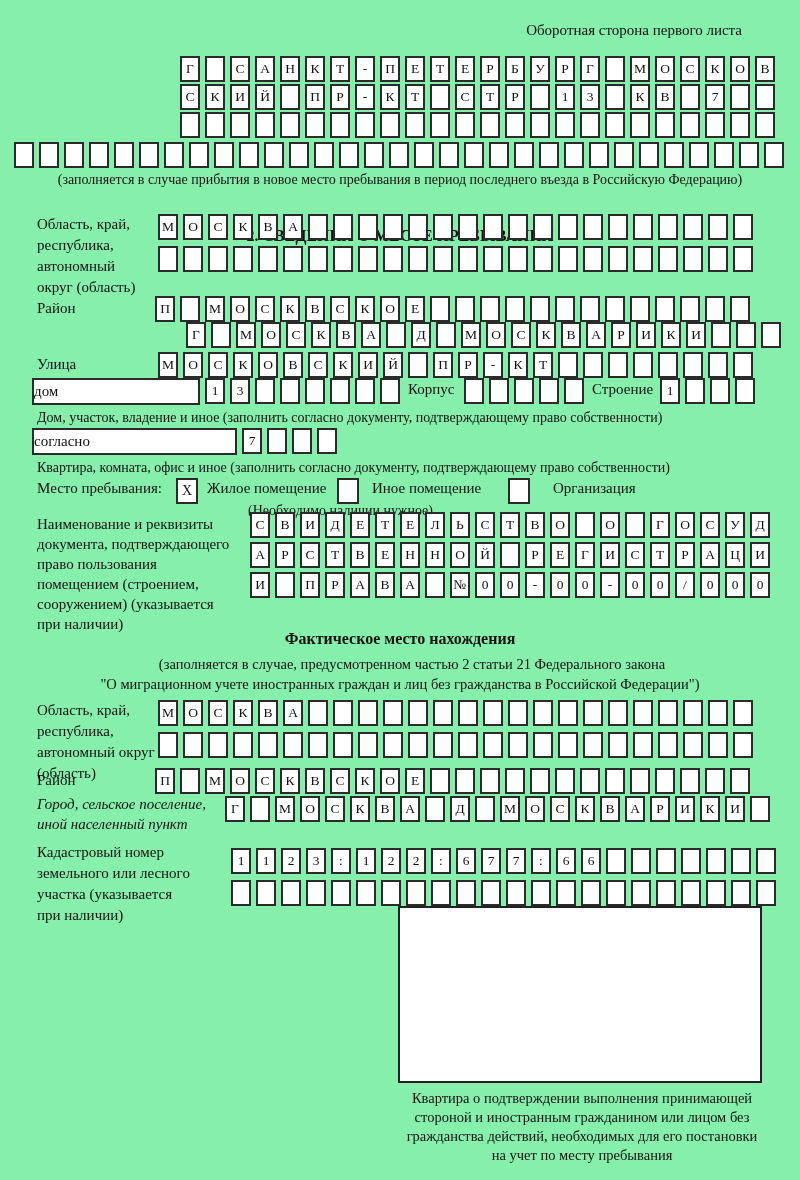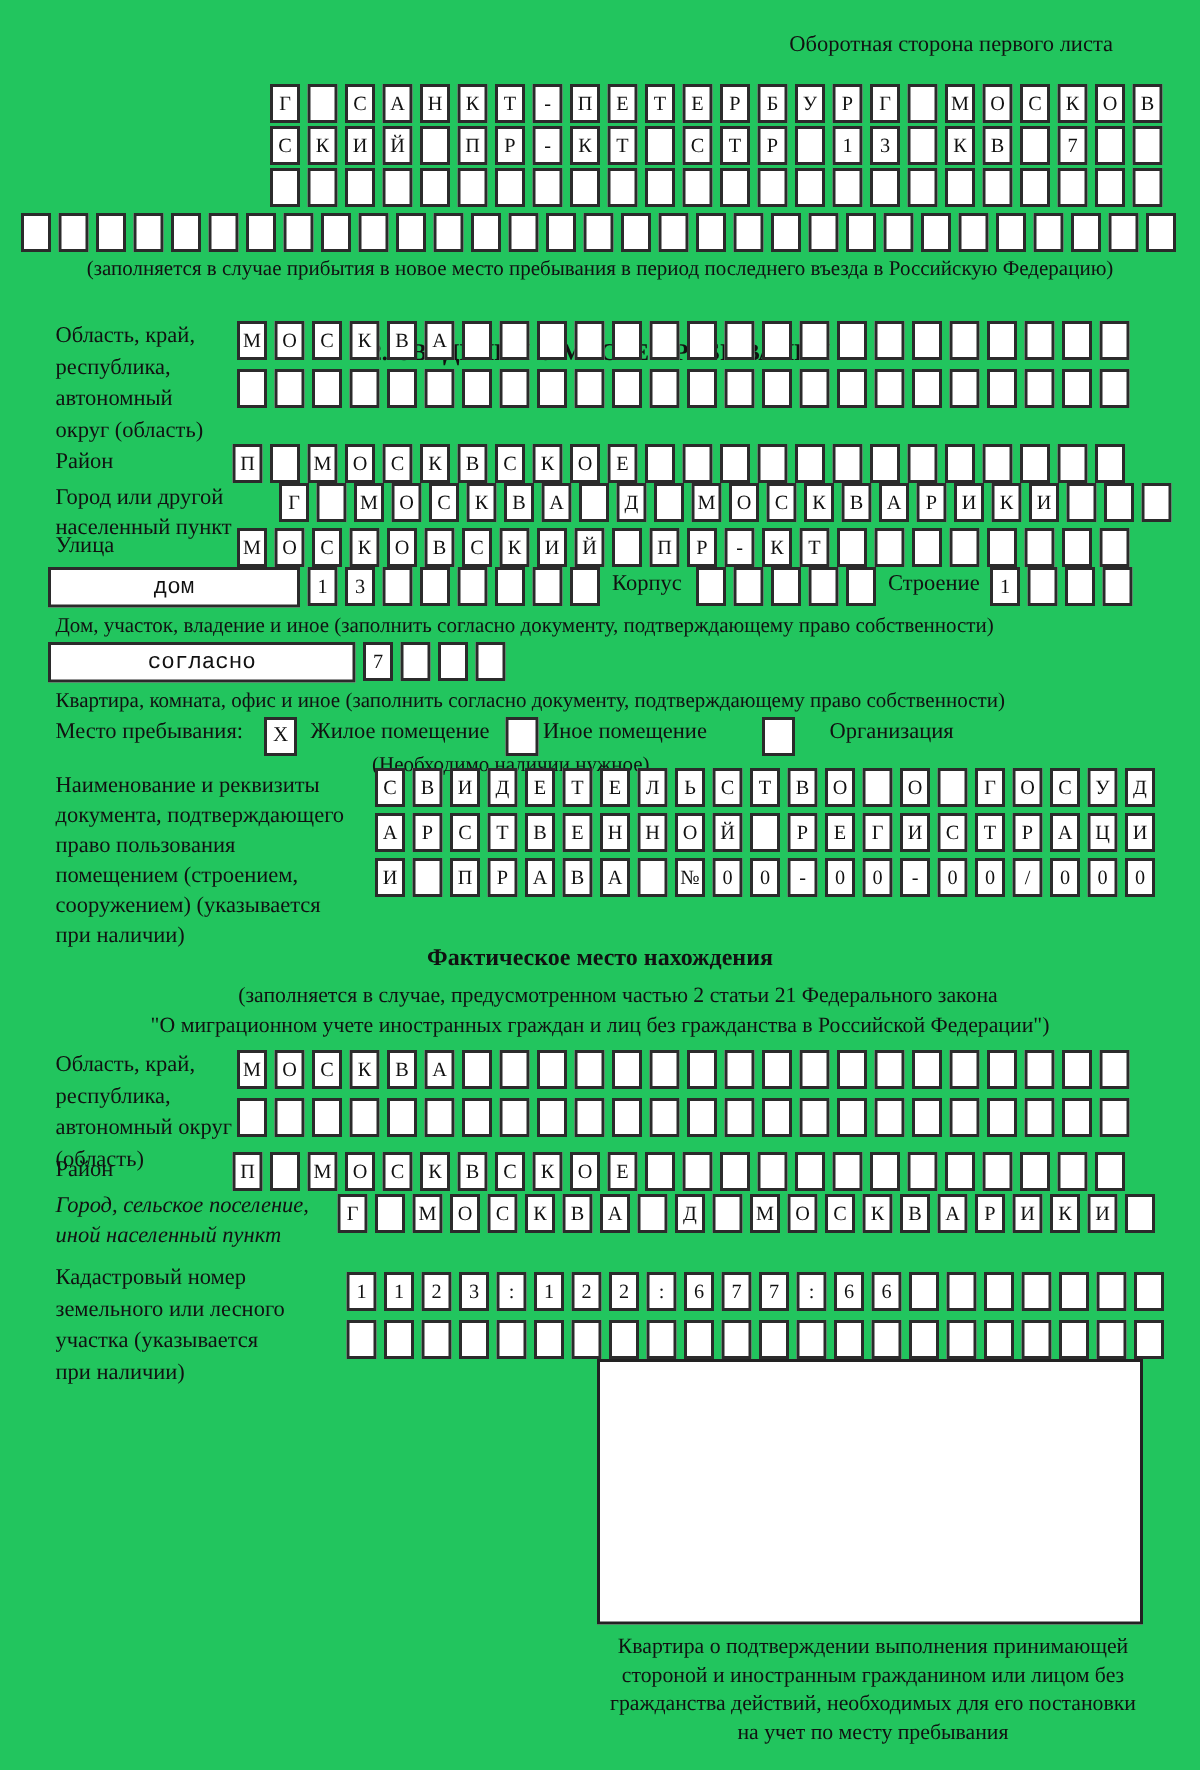--- a/index.html
+++ b/index.html
@@ -1,33 +1,33 @@
 <!DOCTYPE html>
 <html><head>
 <meta charset="utf-8">
 <style>
   html,body{margin:0;padding:0;background:#fff;}
   .page{
-    position:relative;width:800px;height:1180px;background:#22c55e;color:#111;
+    position:relative;width:800px;height:1180px;background:#86efac;color:#111;
     font-family:"Liberation Serif","DejaVu Serif",serif;font-size:15px;overflow:hidden;
   }
   .abs{position:absolute;}
   .lbl{white-space:pre-line;line-height:21px;font-size:15px;}
   .lbl.tight{line-height:20px;}
   .boxrow{white-space:nowrap;height:26px;}
   .cell{
     display:inline-block;box-sizing:border-box;width:20px;height:26px;
     border:2px solid #2b2b2b;margin-right:5px;text-align:center;
     font-size:13.5px;line-height:21px;vertical-align:top;background:#fff;
   }
   .caption{width:800px;text-align:center;font-size:14px;}
   .sec-title{width:800px;text-align:center;font-weight:bold;font-size:16px;}
   .rect-field{
     box-sizing:border-box;border:2px solid #2b2b2b;height:27px;
-    text-align:center;line-height:23px;font-size:15px;background:#fff;font-family:Liberation Mono, monospace;
+    text-align:left;line-height:23px;font-size:15px;background:#fff;
   }
   .chk{
     display:inline-block;box-sizing:border-box;width:22px;height:26px;
     border:2px solid #2b2b2b;text-align:center;line-height:21px;
     font-size:14px;vertical-align:top;background:#fff;
   }
   .stamp-box{box-sizing:border-box;border:2px solid #222;background:#fff;}
   .stamp-note{white-space:pre-line;text-align:center;font-size:14.5px;line-height:19px;}
   .note-sm{font-size:14px;}
 </style>
@@ -49,22 +49,20 @@
   <div class="abs lbl" style="top:214px;left:37px;width:121px;">Область, край,
 республика,
 автономный
 округ (область)</div>
   <div class="abs boxrow" style="top:214px;left:158px;"><span class="cell">М</span><span class="cell">О</span><span class="cell">С</span><span class="cell">К</span><span class="cell">В</span><span class="cell">А</span><span class="cell"></span><span class="cell"></span><span class="cell"></span><span class="cell"></span><span class="cell"></span><span class="cell"></span><span class="cell"></span><span class="cell"></span><span class="cell"></span><span class="cell"></span><span class="cell"></span><span class="cell"></span><span class="cell"></span><span class="cell"></span><span class="cell"></span><span class="cell"></span><span class="cell"></span><span class="cell"></span></div>
   <div class="abs boxrow" style="top:246px;left:158px;"><span class="cell"></span><span class="cell"></span><span class="cell"></span><span class="cell"></span><span class="cell"></span><span class="cell"></span><span class="cell"></span><span class="cell"></span><span class="cell"></span><span class="cell"></span><span class="cell"></span><span class="cell"></span><span class="cell"></span><span class="cell"></span><span class="cell"></span><span class="cell"></span><span class="cell"></span><span class="cell"></span><span class="cell"></span><span class="cell"></span><span class="cell"></span><span class="cell"></span><span class="cell"></span><span class="cell"></span></div>
 
   <div class="abs lbl" style="top:298px;left:37px;">Район</div>
   <div class="abs boxrow" style="top:296px;left:155px;"><span class="cell">П</span><span class="cell"></span><span class="cell">М</span><span class="cell">О</span><span class="cell">С</span><span class="cell">К</span><span class="cell">В</span><span class="cell">С</span><span class="cell">К</span><span class="cell">О</span><span class="cell">Е</span><span class="cell"></span><span class="cell"></span><span class="cell"></span><span class="cell"></span><span class="cell"></span><span class="cell"></span><span class="cell"></span><span class="cell"></span><span class="cell"></span><span class="cell"></span><span class="cell"></span><span class="cell"></span><span class="cell"></span></div>
 
-  <div class="abs lbl tight" style="top:322px;left:37px;width:149px;">Город или другой
-населенный пункт</div>
   <div class="abs boxrow" style="top:322px;left:186px;"><span class="cell">Г</span><span class="cell"></span><span class="cell">М</span><span class="cell">О</span><span class="cell">С</span><span class="cell">К</span><span class="cell">В</span><span class="cell">А</span><span class="cell"></span><span class="cell">Д</span><span class="cell"></span><span class="cell">М</span><span class="cell">О</span><span class="cell">С</span><span class="cell">К</span><span class="cell">В</span><span class="cell">А</span><span class="cell">Р</span><span class="cell">И</span><span class="cell">К</span><span class="cell">И</span><span class="cell"></span><span class="cell"></span><span class="cell"></span></div>
 
   <div class="abs lbl" style="top:354px;left:37px;">Улица</div>
   <div class="abs boxrow" style="top:352px;left:158px;"><span class="cell">М</span><span class="cell">О</span><span class="cell">С</span><span class="cell">К</span><span class="cell">О</span><span class="cell">В</span><span class="cell">С</span><span class="cell">К</span><span class="cell">И</span><span class="cell">Й</span><span class="cell"></span><span class="cell">П</span><span class="cell">Р</span><span class="cell">-</span><span class="cell">К</span><span class="cell">Т</span><span class="cell"></span><span class="cell"></span><span class="cell"></span><span class="cell"></span><span class="cell"></span><span class="cell"></span><span class="cell"></span><span class="cell"></span></div>
 
   <div class="abs rect-field" style="top:378px;left:32px;width:168px;">дом</div>
   <div class="abs boxrow" style="top:378px;left:205px;"><span class="cell">1</span><span class="cell">3</span><span class="cell"></span><span class="cell"></span><span class="cell"></span><span class="cell"></span><span class="cell"></span><span class="cell"></span></div>
   <div class="abs" style="top:381px;left:408px;">Корпус</div>
   <div class="abs boxrow" style="top:378px;left:464px;"><span class="cell"></span><span class="cell"></span><span class="cell"></span><span class="cell"></span><span class="cell"></span></div>
   <div class="abs" style="top:381px;left:592px;">Строение</div>
@@ -72,21 +70,21 @@
   <div class="abs note-sm" style="top:410px;left:37px;">Дом, участок, владение и иное (заполнить согласно документу, подтверждающему право собственности)</div>
 
   <div class="abs rect-field" style="top:428px;left:32px;width:205px;">согласно</div>
   <div class="abs boxrow" style="top:428px;left:242px;"><span class="cell">7</span><span class="cell"></span><span class="cell"></span><span class="cell"></span></div>
   <div class="abs note-sm" style="top:460px;left:37px;">Квартира, комната, офис и иное (заполнить согласно документу, подтверждающему право собственности)</div>
 
   <div class="abs" style="top:480px;left:37px;">Место пребывания:</div>
   <span class="abs chk" style="top:478px;left:176px;">X</span>
   <div class="abs" style="top:480px;left:207px;">Жилое помещение</div>
   <span class="abs chk" style="top:478px;left:337px;"></span>
-  <div class="abs" style="top:480px;left:362px;">Иное помещение</div>
+  <div class="abs" style="top:480px;left:372px;">Иное помещение</div>
   <span class="abs chk" style="top:478px;left:508px;"></span>
   <div class="abs" style="top:480px;left:553px;">Организация</div>
   <div class="abs note-sm" style="top:503px;left:248px;">(Необходимо наличии нужное)</div>
 
   <div class="abs lbl tight" style="top:514px;left:37px;width:213px;">Наименование и реквизиты
 документа, подтверждающего
 право пользования
 помещением (строением,
 сооружением) (указывается
 при наличии)</div>

